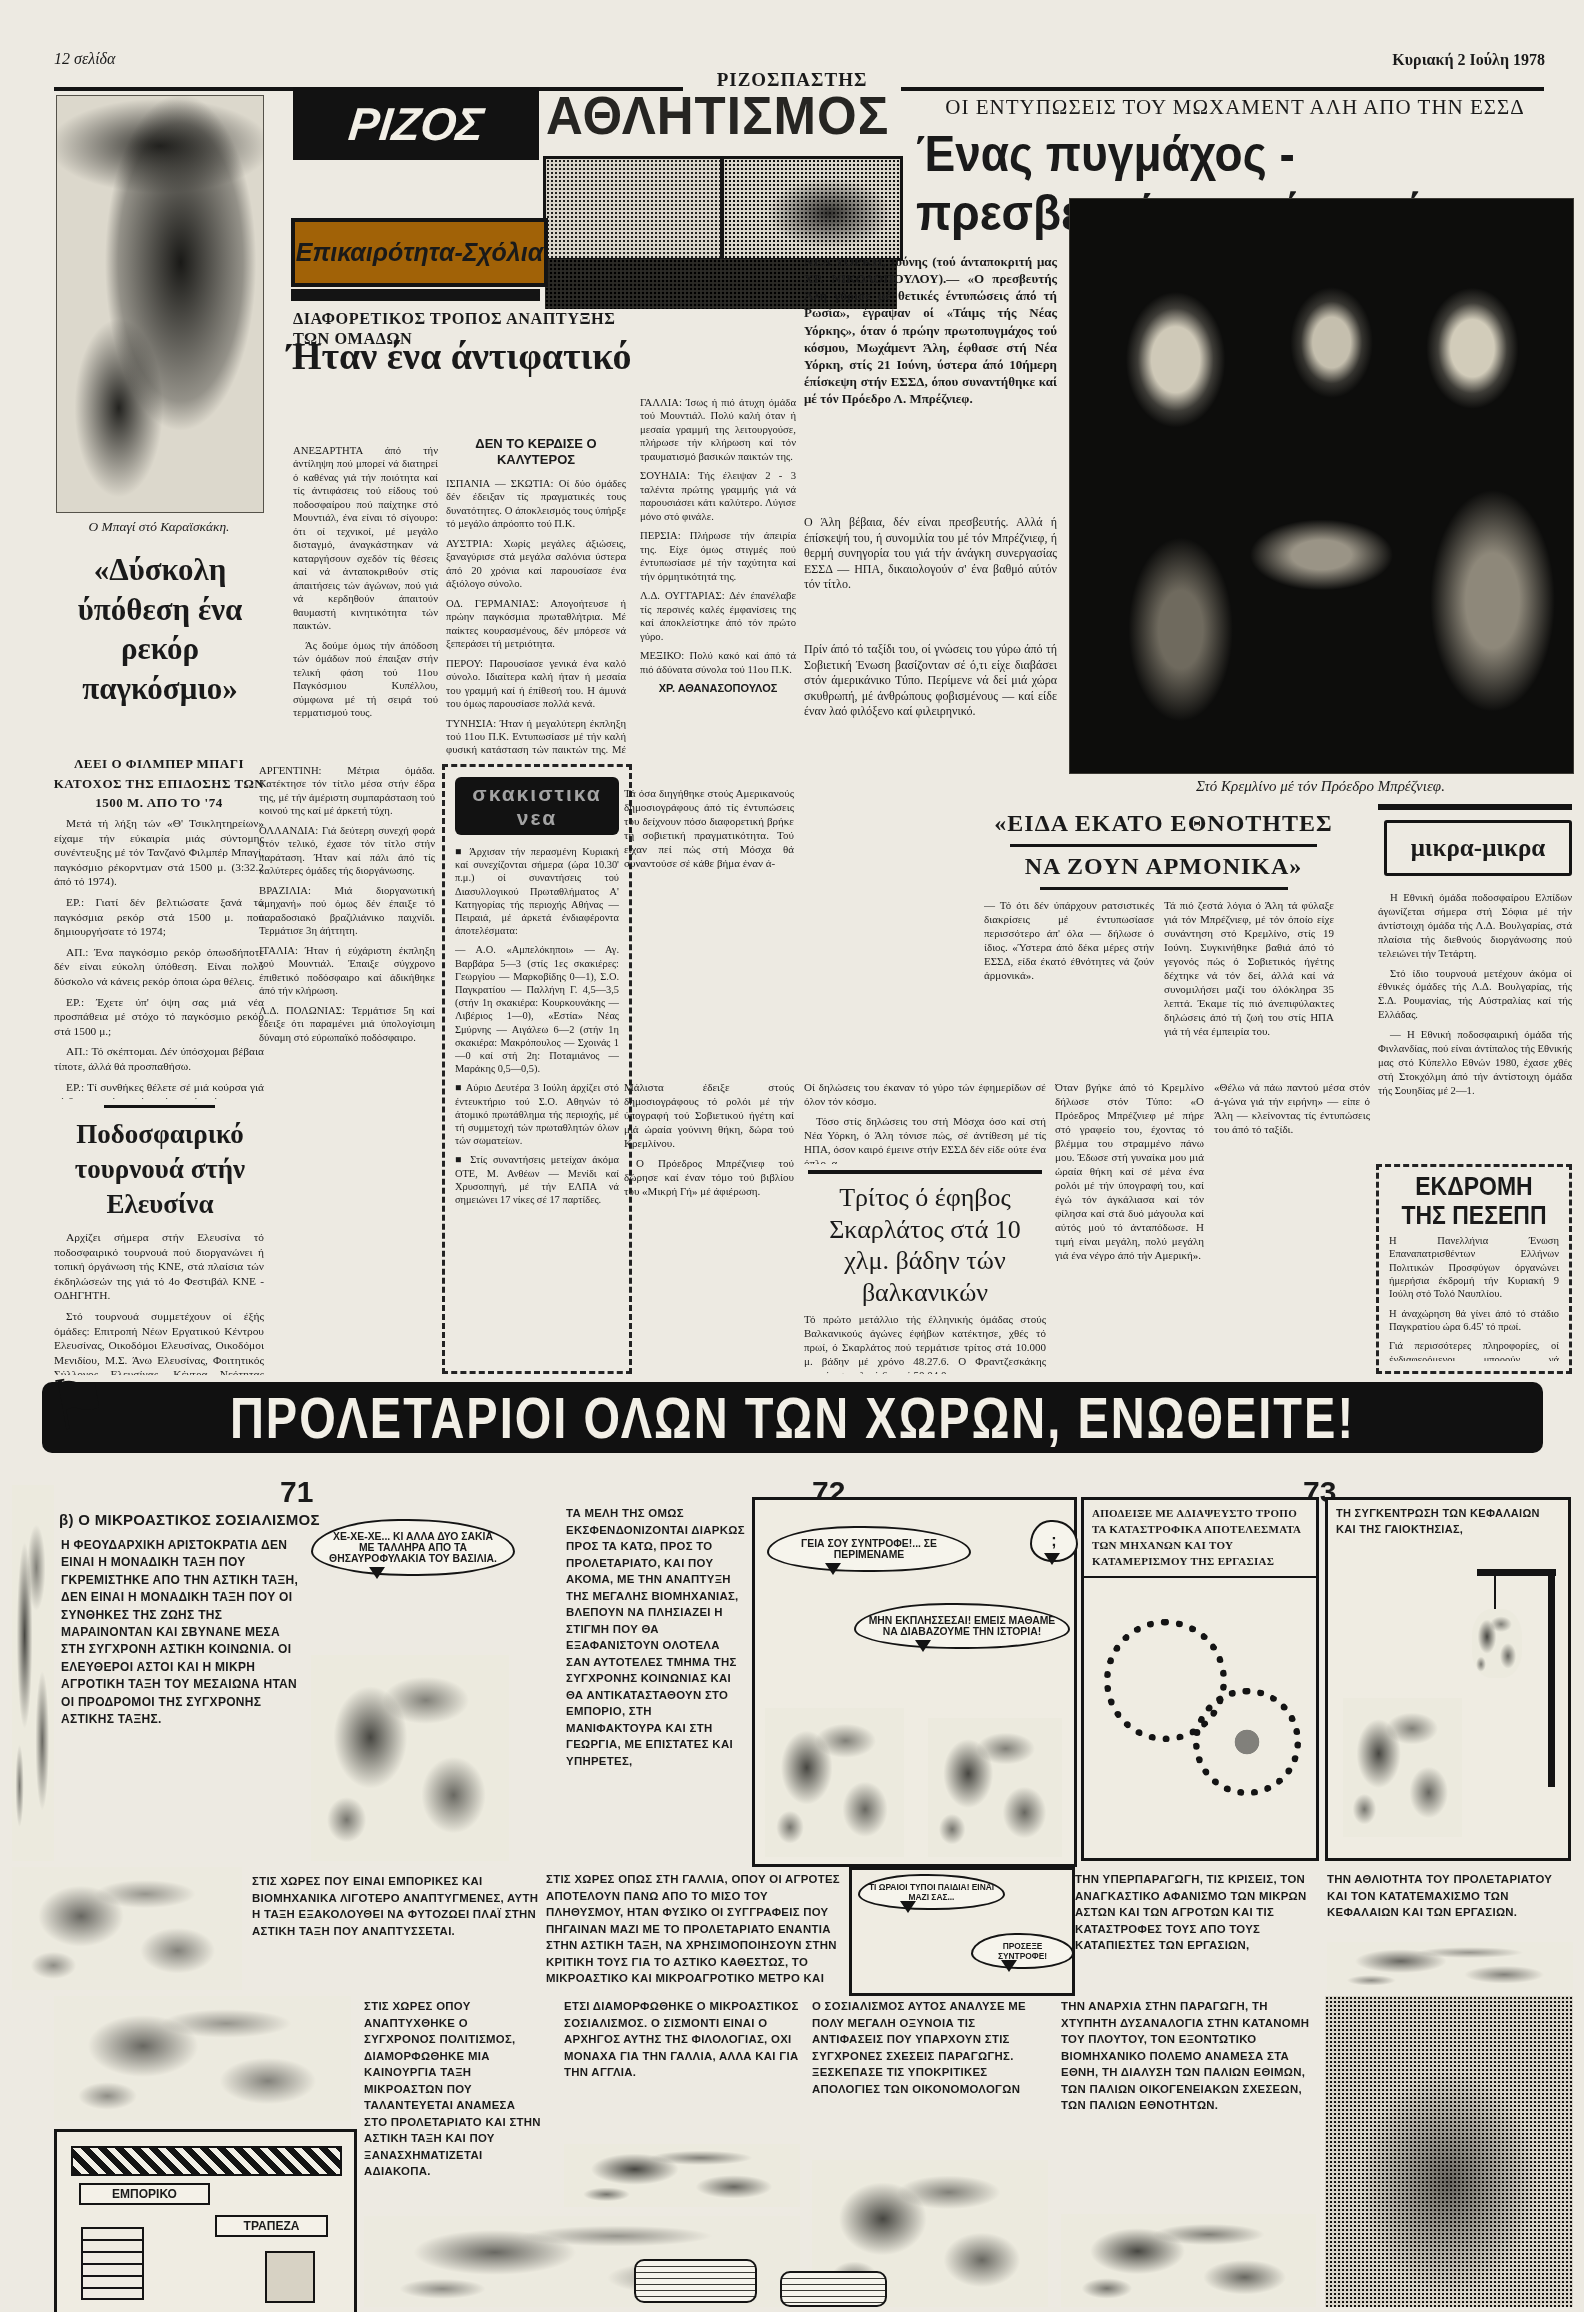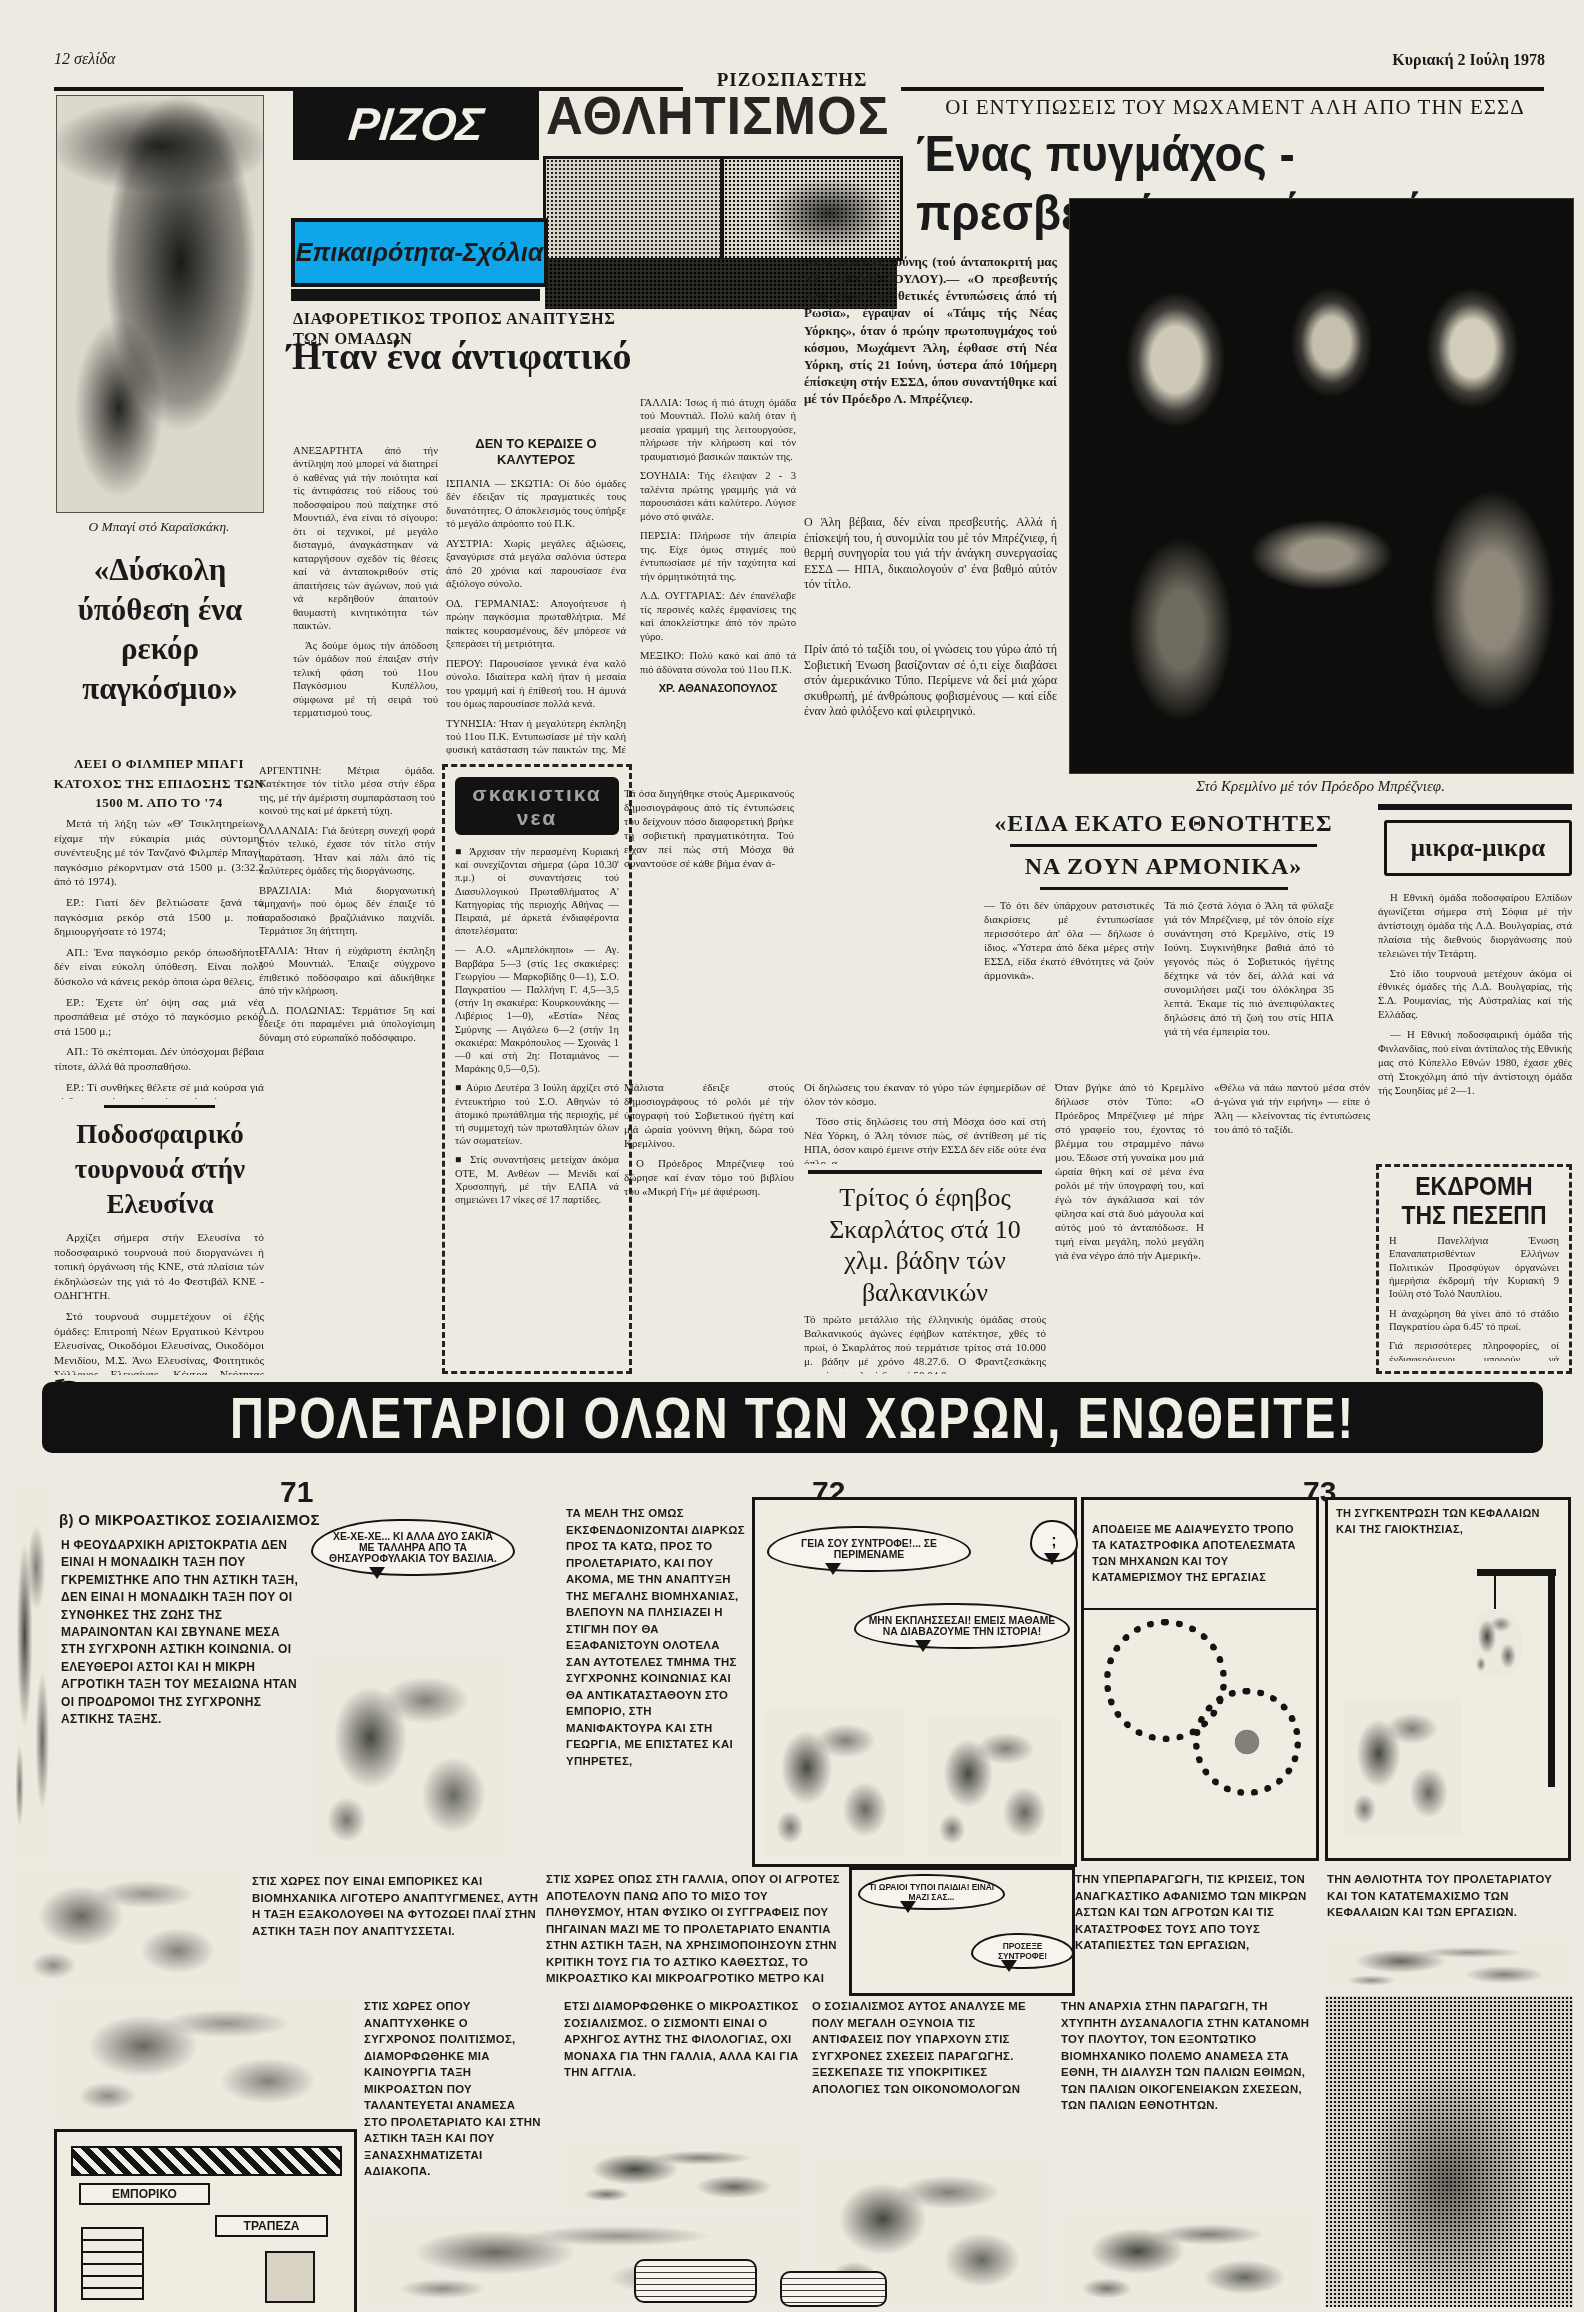--- a/index.html
+++ b/index.html
@@ -75,21 +75,21 @@
   </div>
 
   <div class="abs" style="left:293px;top:87px;width:246px;height:73px;background:#121212;display:flex;align-items:center;justify-content:center;">
     <span class="sans" style="color:#f2efe6;font-weight:bold;font-style:italic;font-size:46px;transform:skewX(-6deg);">ΡΙΖΟΣ</span>
   </div>
   <div class="abs sans" style="left:546px;top:85px;width:356px;font-weight:bold;font-size:51px;letter-spacing:1px;color:#262522;transform:scaleY(1.05);transform-origin:top left;">ΑΘΛΗΤΙΣΜΟΣ</div>
   <div class="abs halftone" style="left:543px;top:156px;width:174px;height:99px;border:3px solid #141414;"></div>
   <div class="abs halftone" style="left:721px;top:156px;width:176px;height:99px;border:3px solid #141414;
        background-image:radial-gradient(#111 1.2px,transparent 1.5px),radial-gradient(89px 50px at 60% 55%, rgba(10,10,10,.8), transparent 70%);background-size:4px 4px,100% 100%;"></div>
   <div class="abs halftone" style="left:545px;top:259px;width:352px;height:50px;background-color:#2b2a26;background-image:radial-gradient(#000 1.4px,transparent 1.6px);"></div>
-  <div class="abs" style="left:291px;top:218px;width:249px;height:61px;border:4px solid #141414;background:#0ea5e9;display:flex;align-items:center;justify-content:center;">
+  <div class="abs" style="left:291px;top:218px;width:249px;height:61px;border:4px solid #141414;background:#a16207;display:flex;align-items:center;justify-content:center;">
     <span class="sans" style="font-weight:bold;font-style:italic;font-size:25px;">Επικαιρότητα-Σχόλια</span>
   </div>
   <div class="abs rule" style="left:291px;top:289px;width:249px;height:12px;"></div>
 
   <div class="abs" style="left:293px;top:309px;width:341px;font-size:16.3px;font-weight:600;letter-spacing:0.5px;">ΔΙΑΦΟΡΕΤΙΚΟΣ ΤΡΟΠΟΣ ΑΝΑΠΤΥΞΗΣ ΤΩΝ ΟΜΑΔΩΝ</div>
   <div class="abs" style="left:287px;top:333px;width:348px;font-weight:bold;font-size:38px;line-height:1.22;">
     <div>Ήταν ένα άντιφατικό</div>
   </div>
 
   <div class="abs just clip" style="left:293px;top:444px;width:145px;height:315px;font-size:10.7px;line-height:1.26;">
@@ -212,21 +212,21 @@
   <div class="abs panel" style="left:752px;top:1497px;width:319px;height:364px;">
     <div class="bubble sans" style="left:12px;top:26px;width:176px;font-size:10.4px;">ΓΕΙΑ ΣΟΥ ΣΥΝΤΡΟΦΕ!... ΣΕ ΠΕΡΙΜΕΝΑΜΕ</div>
     <div class="bubble sans" style="left:99px;top:103px;width:188px;font-size:10.4px;">ΜΗΝ ΕΚΠΛΗΣΣΕΣΑΙ! ΕΜΕΙΣ ΜΑΘΑΜΕ ΝΑ ΔΙΑΒΑΖΟΥΜΕ ΤΗΝ ΙΣΤΟΡΙΑ!</div>
     <div class="bubble sans" style="left:275px;top:20px;width:20px;font-size:16px;">;</div>
     <div class="abs art" style="left:10px;top:208px;width:139px;height:149px;"></div>
     <div class="abs art" style="left:173px;top:218px;width:134px;height:139px;"></div>
   </div>
 
   <div class="abs sans" style="left:1303px;top:1475px;font-weight:bold;font-size:30px;">73</div>
   <div class="abs panel" style="left:1081px;top:1497px;width:238px;height:364px;box-sizing:border-box;">
-    <div class="capt" style="padding:22px 8px;font-size:11px;border-bottom:2px solid #141414;">ΑΠΟΔΕΙΞΕ ΜΕ ΑΔΙΑΨΕΥΣΤΟ ΤΡΟΠΟ ΤΑ ΚΑΤΑΣΤΡΟΦΙΚΑ ΑΠΟΤΕΛΕΣΜΑΤΑ ΤΩΝ ΜΗΧΑΝΩΝ ΚΑΙ ΤΟΥ ΚΑΤΑΜΕΡΙΣΜΟΥ ΤΗΣ ΕΡΓΑΣΙΑΣ</div>
+    <div class="capt" style="padding:6px 8px;font-size:11px;border-bottom:2px solid #141414;font-family:Liberation Serif, serif;">ΑΠΟΔΕΙΞΕ ΜΕ ΑΔΙΑΨΕΥΣΤΟ ΤΡΟΠΟ ΤΑ ΚΑΤΑΣΤΡΟΦΙΚΑ ΑΠΟΤΕΛΕΣΜΑΤΑ ΤΩΝ ΜΗΧΑΝΩΝ ΚΑΙ ΤΟΥ ΚΑΤΑΜΕΡΙΣΜΟΥ ΤΗΣ ΕΡΓΑΣΙΑΣ</div>
     <div class="abs" style="left:20px;top:119px;width:109px;height:109px;border:7px dotted #141414;border-radius:50%;"></div>
     <div class="abs" style="left:109px;top:188px;width:94px;height:94px;border:7px dotted #141414;border-radius:50%;background:radial-gradient(circle at 50% 50%, rgba(20,20,20,.5) 0 18%, transparent 19%);"></div>
   </div>
   <div class="abs panel" style="left:1325px;top:1497px;width:246px;height:364px;box-sizing:border-box;">
     <div class="capt" style="padding:6px 8px;font-size:11px;">ΤΗ ΣΥΓΚΕΝΤΡΩΣΗ ΤΩΝ ΚΕΦΑΛΑΙΩΝ ΚΑΙ ΤΗΣ ΓΑΙΟΚΤΗΣΙΑΣ,</div>
     <div class="abs rule" style="left:149px;top:69px;width:79px;height:7px;"></div>
     <div class="abs rule" style="left:220px;top:69px;width:7px;height:218px;"></div>
     <div class="abs rule" style="left:166px;top:76px;width:2px;height:34px;"></div>
     <div class="abs art" style="left:144px;top:109px;width:50px;height:69px;border-radius:40%;"></div>
     <div class="abs art" style="left:15px;top:198px;width:119px;height:139px;"></div>

